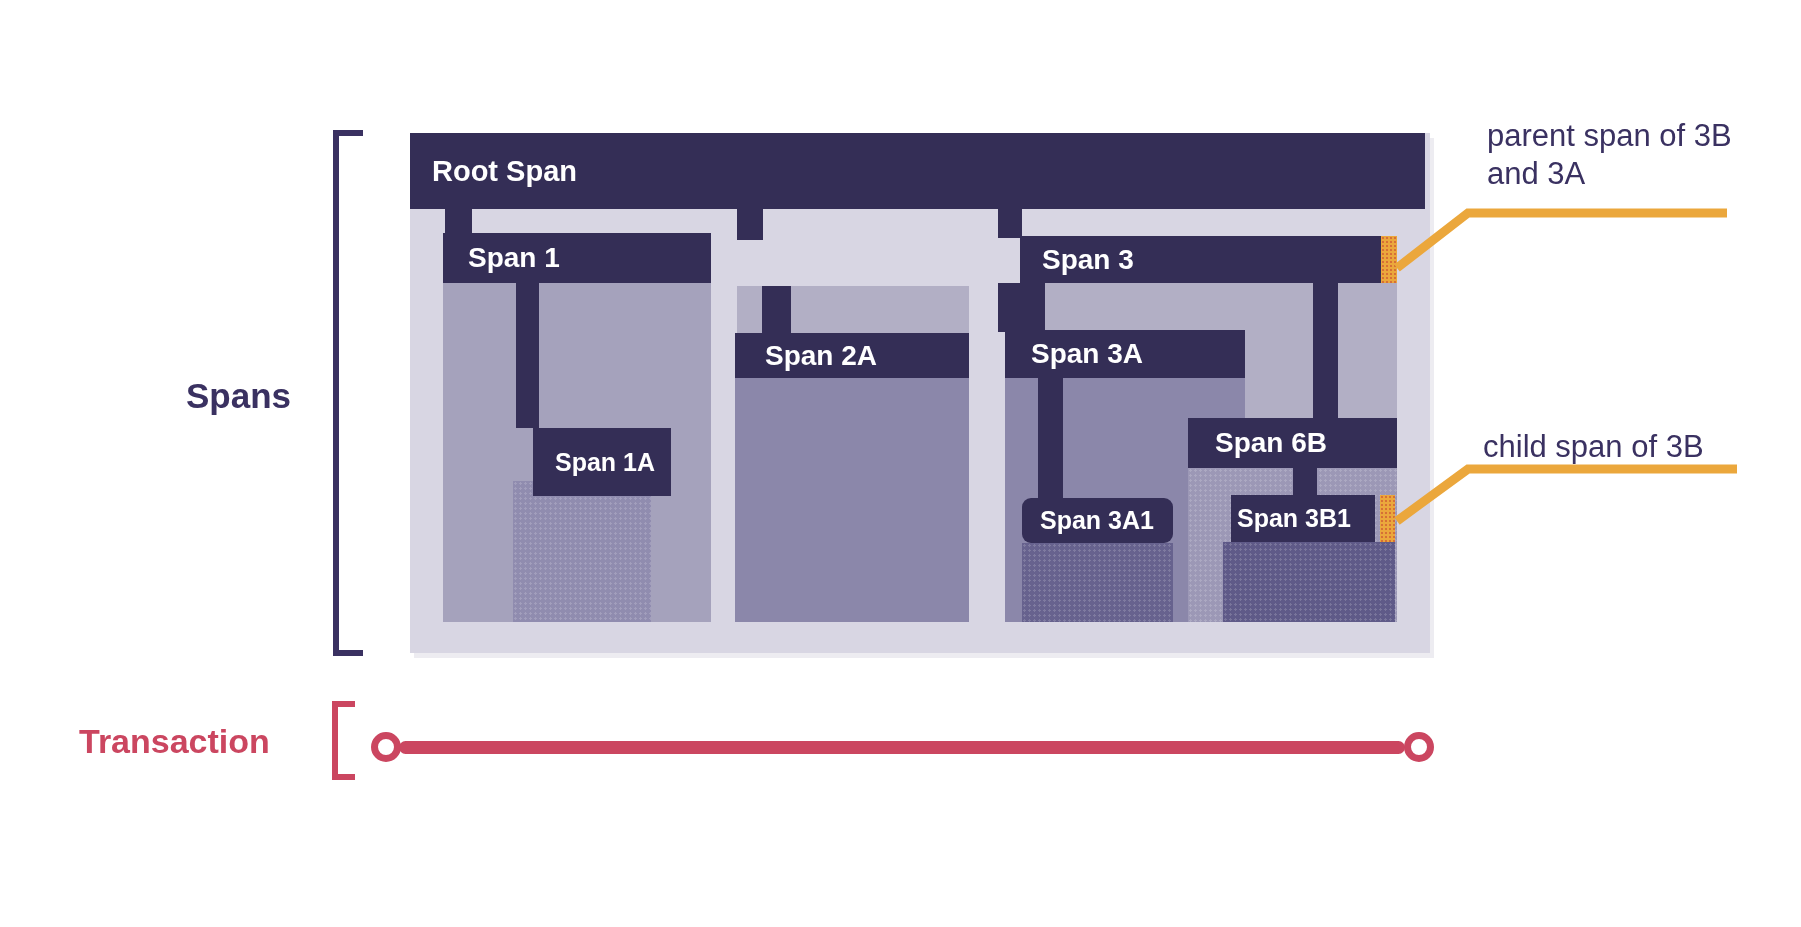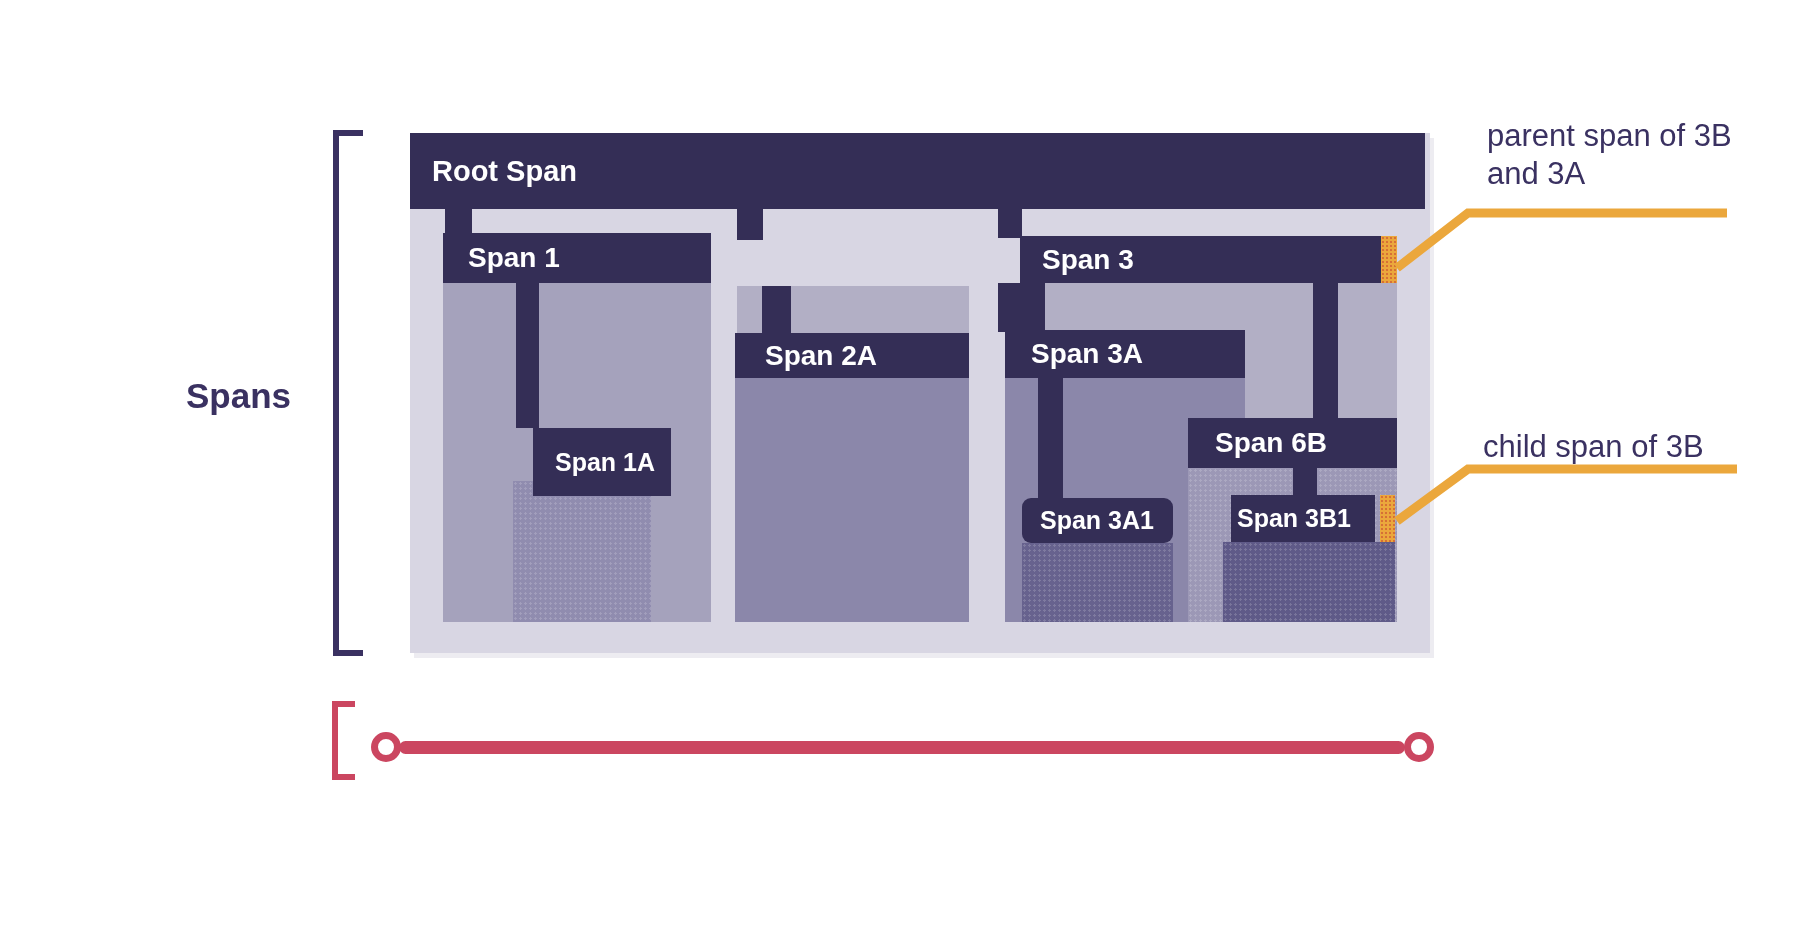--- a/index.html
+++ b/index.html
@@ -109,19 +109,20 @@
   <div class="abs marker" style="left:1380px;top:495px;width:15px;height:47px;"></div>
 
   <svg class="overlay" width="1801" height="927" viewBox="0 0 1801 927">
     <polyline points="1397,268 1468,213 1727,213" fill="none" stroke="#EBA73C" stroke-width="9" stroke-linejoin="miter"></polyline>
     <polyline points="1397,521 1468,469 1737,469" fill="none" stroke="#EBA73C" stroke-width="9" stroke-linejoin="miter"></polyline>
   </svg>
 
   <div class="abs annotation" style="left:1487px;top:117px;width:280px;">parent span of 3B and 3A</div>
   <div class="abs annotation" style="left:1483px;top:428px;width:300px;white-space:nowrap;">child span of 3B</div>
 
+  <div class="abs side-label" style="left:79px;top:722px;font-size:34px;color:var(--c-red);">Transaction</div>
   <div class="abs bracket-red" style="left:332px;top:701px;width:23px;height:79px;"></div>
 
   <div class="abs tl-line" style="left:399px;top:741px;width:1006px;height:13px;"></div>
   <div class="abs tl-circle" style="left:371px;top:732px;"></div>
   <div class="abs tl-circle" style="left:1404px;top:732px;"></div>
 
 </div>
 
 </body></html>

